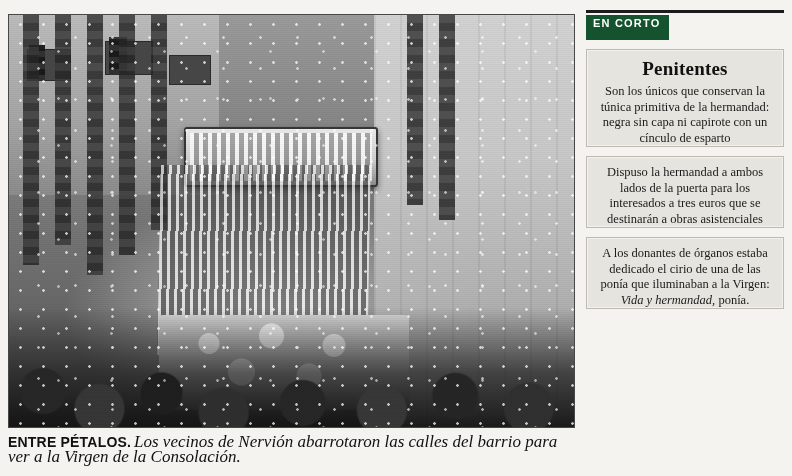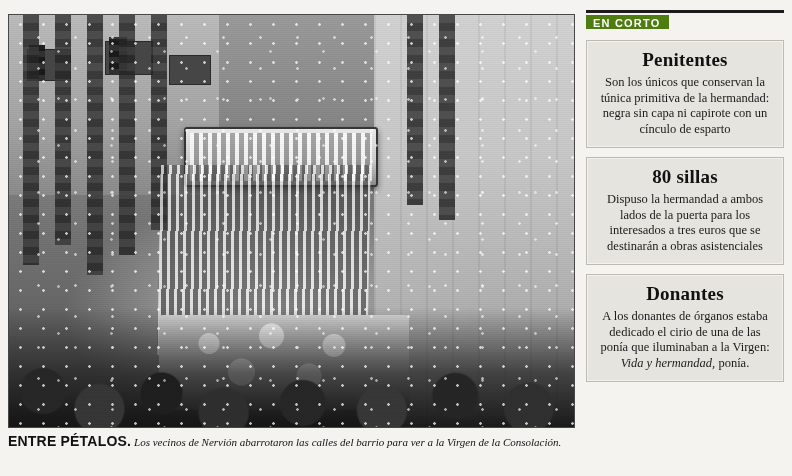--- a/index.html
+++ b/index.html
@@ -190,52 +190,52 @@
     color: #111;
   }
   .caption .lead {
     font-weight: bold;
     letter-spacing: 0.2px;
     font-size: 14px;
   }
   .caption .body {
     font-family: "Liberation Serif", serif;
     font-style: italic;
-    font-size: 11px;
+    font-size: 17px;
   }
 
   
   .sidebar {
     position: absolute;
     left: 586px;
     top: 10px;
     width: 198px;
     height: 456px;
   }
   .encorto-rule {
     width: 198px;
     height: 3px;
     background: #1b1b1b;
     margin-bottom: 0;
   }
   .encorto-tag {
     display: inline-block;
-    background: #4d7c0f;
+    background: #14532d;
     color: #ffffff;
     font-size: 11px;
     font-weight: bold;
     letter-spacing: 1.2px;
-    padding: 2px 9px 0 7px;
+    padding: 2px 9px 11px 7px;
   }
   .box {
     position: relative;
     margin-top: 9px;
     background: #e6e4de;
     border: 1px solid #bdbab3;
-    padding: 8px 10px 10px 10px;
+    padding: 8px 10px 0 10px;
     text-align: center;
     box-shadow: inset 0 0 0 1px #f2f1ec;
   }
   .box h3 {
     margin: 0 0 4px 0;
     font-family: "Liberation Serif", serif;
     font-size: 19px;
     font-weight: bold;
     color: #111;
     letter-spacing: 0.2px;
@@ -297,23 +297,21 @@
   <div class="sidebar">
     <div class="encorto-rule"></div>
     <span class="encorto-tag">EN CORTO</span>
 
     <div class="box">
       <h3>Penitentes</h3>
       <p>Son los únicos que conservan la túnica primitiva de la hermandad: negra sin capa ni capirote con un cínculo de esparto</p>
     </div>
 
     <div class="box">
-      <h3>80 sillas</h3>
       <p>Dispuso la hermandad a ambos lados de la puerta para los interesados a tres euros que se destinarán a obras asistenciales</p>
     </div>
 
     <div class="box">
-      <h3>Donantes</h3>
       <p><span>A los donantes de órganos estaba dedicado el cirio de una de las ponía que iluminaban a la Virgen: </span><span class="it">Vida y hermandad,</span><span> ponía.</span></p>
     </div>
   </div>
 
 </div>
 
 </body></html>

